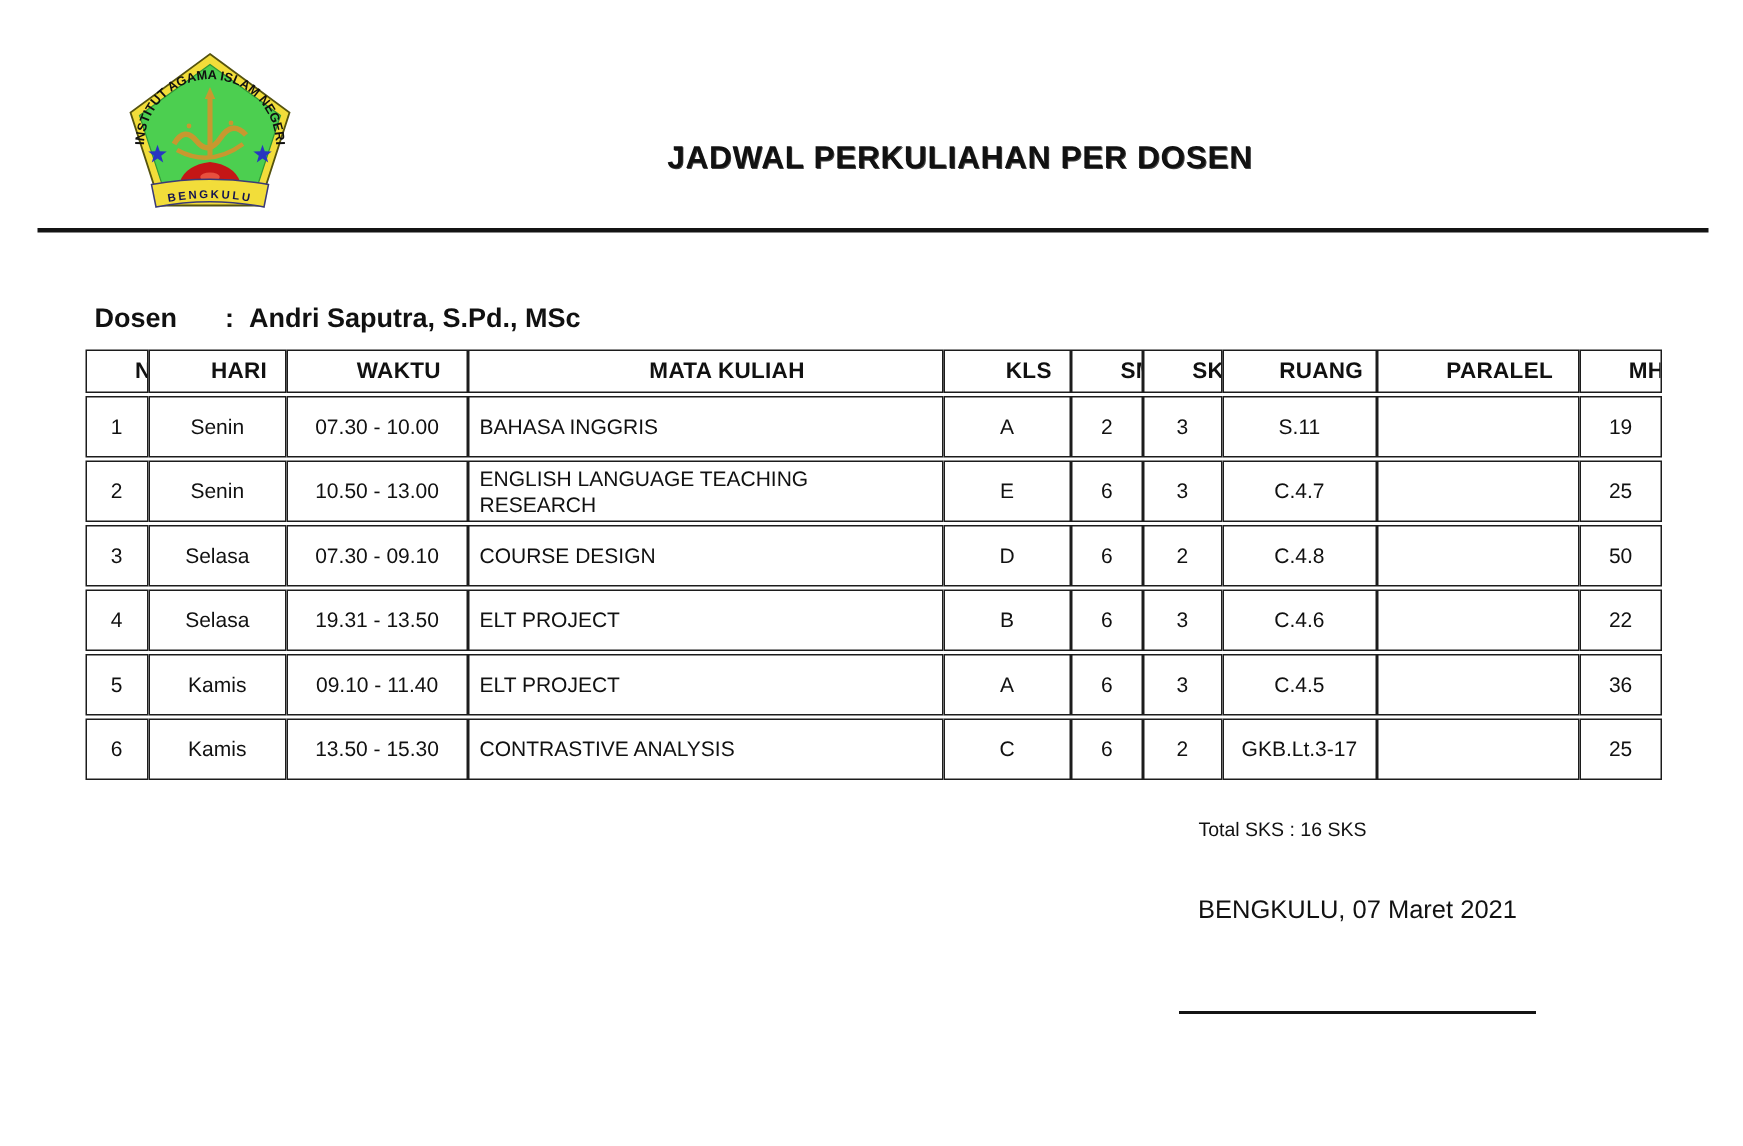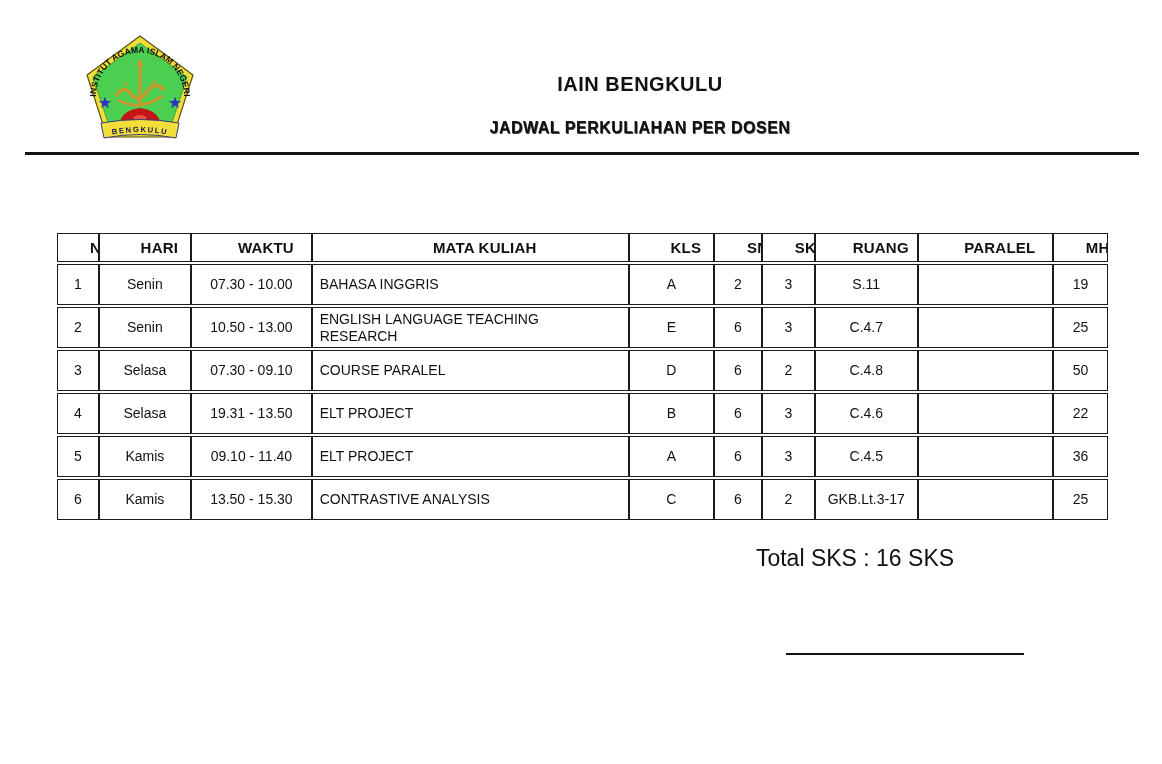--- a/index.html
+++ b/index.html
@@ -29,21 +29,21 @@
     text-align: center;
   }
   .inst-name {
     font-size: 20px;
     font-weight: bold;
     letter-spacing: 0.5px;
     line-height: 22px;
   }
   .doc-title {
     margin-top: 21px;
-    font-size: 16px;
+    font-size: 21px;
     font-weight: bold;
     letter-spacing: 0.5px;
     line-height: 24px;
     text-shadow: 0.6px 0.6px 0 #444;
   }
   .header-rule {
     position: absolute;
     left: 25px; top: 152px;
     width: 1114px; height: 3px;
     background: #141414;
@@ -102,21 +102,21 @@
   col.c-ruang   { width: 99px;  }
   col.c-paralel { width: 130px; }
   col.c-mhs     { width: 53px;  }
 
   
   .total-sks {
     position: absolute;
     left: 700px; top: 545px;
     width: 310px;
     text-align: center;
-    font-size: 23px;
+    font-size: 13px;
   }
   .sig-block {
     position: absolute;
     left: 745px; top: 596px;
     width: 320px;
     text-align: center;
     font-size: 17px;
   }
   .sig-block .place-date { line-height: 21px; }
   .sig-block .role       { line-height: 21px; }
@@ -166,26 +166,28 @@
       </g>
 
       <path d="M21,89 Q60,82 99,89 L96,104 Q60,97 24,104 Z" fill="#f2dd3a" stroke="#3a3a78" stroke-width="1"></path>
       <text font-size="7.6" font-weight="bold" fill="#141452" letter-spacing="1.6" font-family="Liberation Sans, DejaVu Sans, sans-serif">
         <textPath href="#bannerArc" startOffset="50%" text-anchor="middle">BENGKULU</textPath>
       </text>
     </svg>
   </div>
 
   <div class="titles">
-    <div class="inst-name">IAIN BENGKULU</div>
     <div class="doc-title">JADWAL PERKULIAHAN PER DOSEN</div>
   </div>
 
   <div class="header-rule"></div>
 
+  <div class="dosen-line">
+    <span class="dosen-label">Dosen</span><span class="dosen-sep">:</span><span class="dosen-name">Andri Saputra, S.Pd., MSc</span>
+  </div>
 
   <table class="schedule">
     <colgroup>
       <col class="c-no">
         <col class="c-hari">
         <col class="c-waktu">
         <col class="c-mk">
         <col class="c-kls">
       <col class="c-smt">
         <col class="c-sks">
@@ -229,21 +231,21 @@
         <td>6</td>
         <td>3</td>
         <td>C.4.7</td>
         <td></td>
         <td>25</td>
       </tr>
       <tr>
         <td>3</td>
         <td>Selasa</td>
         <td>07.30 - 09.10</td>
-        <td class="al">COURSE PARALEL</td>
+        <td class="al">COURSE DESIGN</td>
         <td>D</td>
         <td>6</td>
         <td>2</td>
         <td>C.4.8</td>
         <td></td>
         <td>50</td>
       </tr>
       <tr>
         <td>4</td>
         <td>Selasa</td>
@@ -279,16 +281,17 @@
         <td>GKB.Lt.3-17</td>
         <td></td>
         <td>25</td>
       </tr>
     </tbody>
   </table>
 
   <div class="total-sks">Total SKS : 16 SKS</div>
 
   <div class="sig-block">
+    <div class="place-date">BENGKULU, 07 Maret 2021</div>
     <div class="sig-line"></div>
   </div>
 
 </div>
 
 </body></html>

